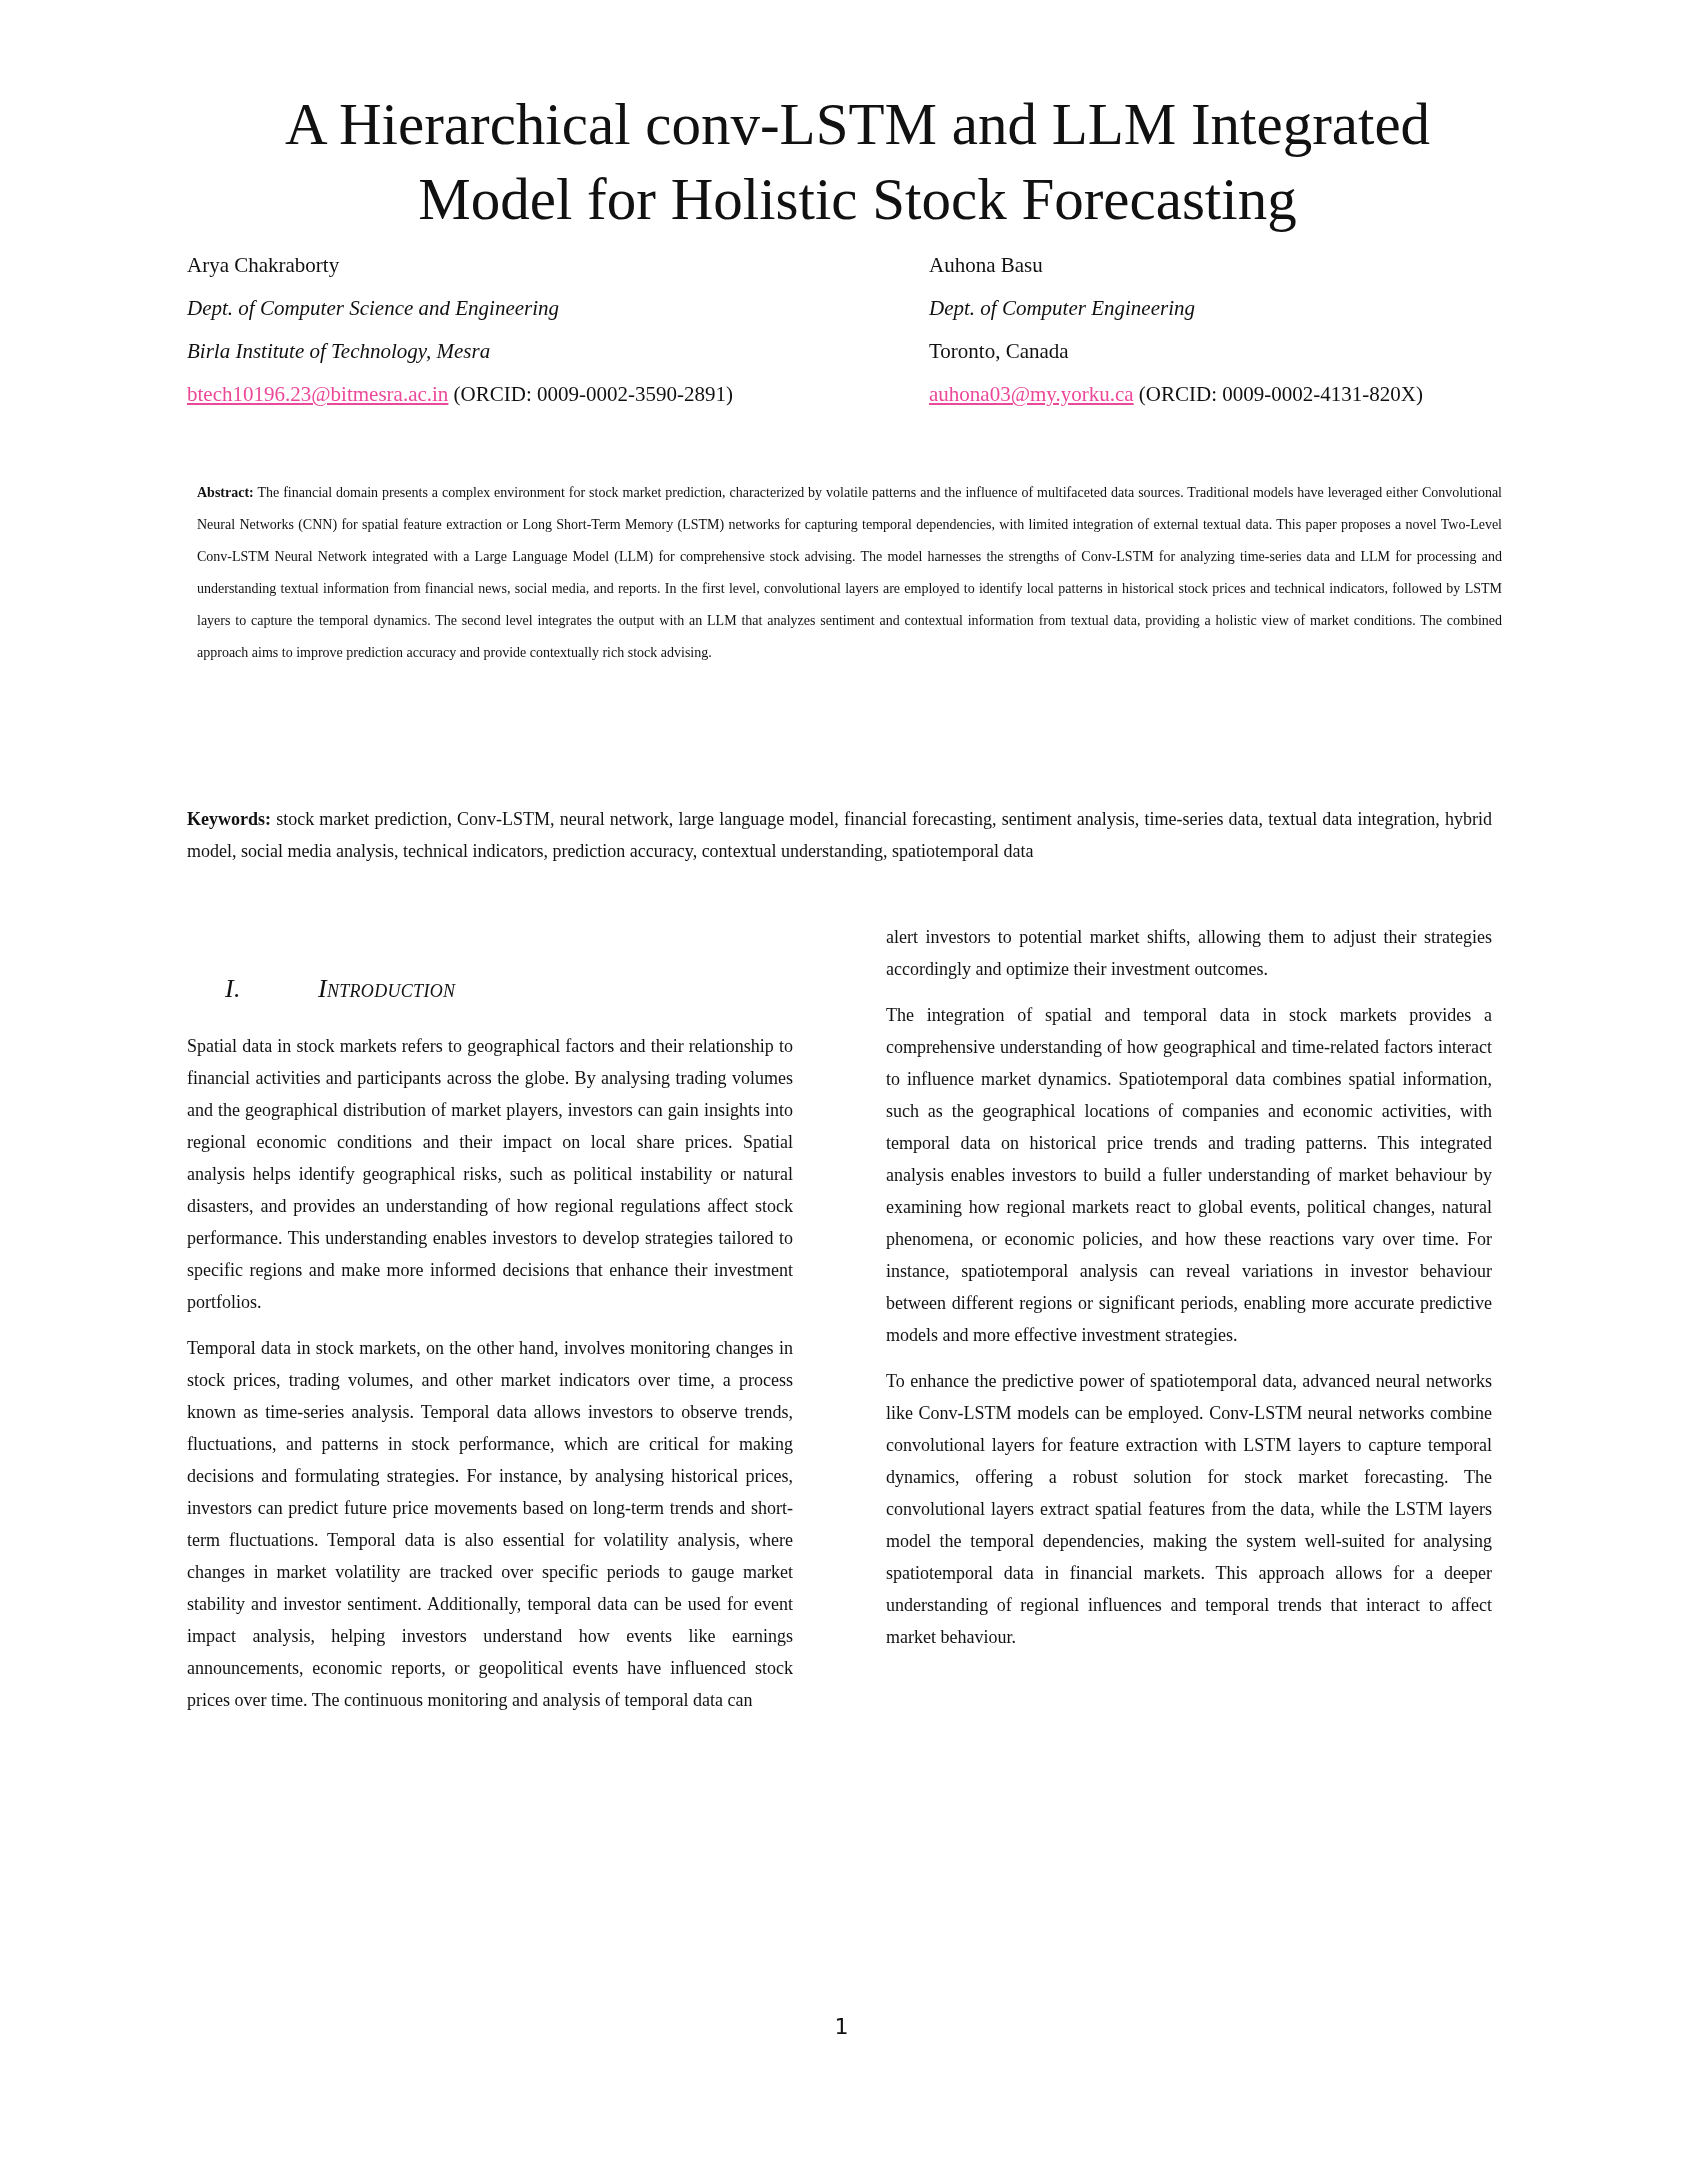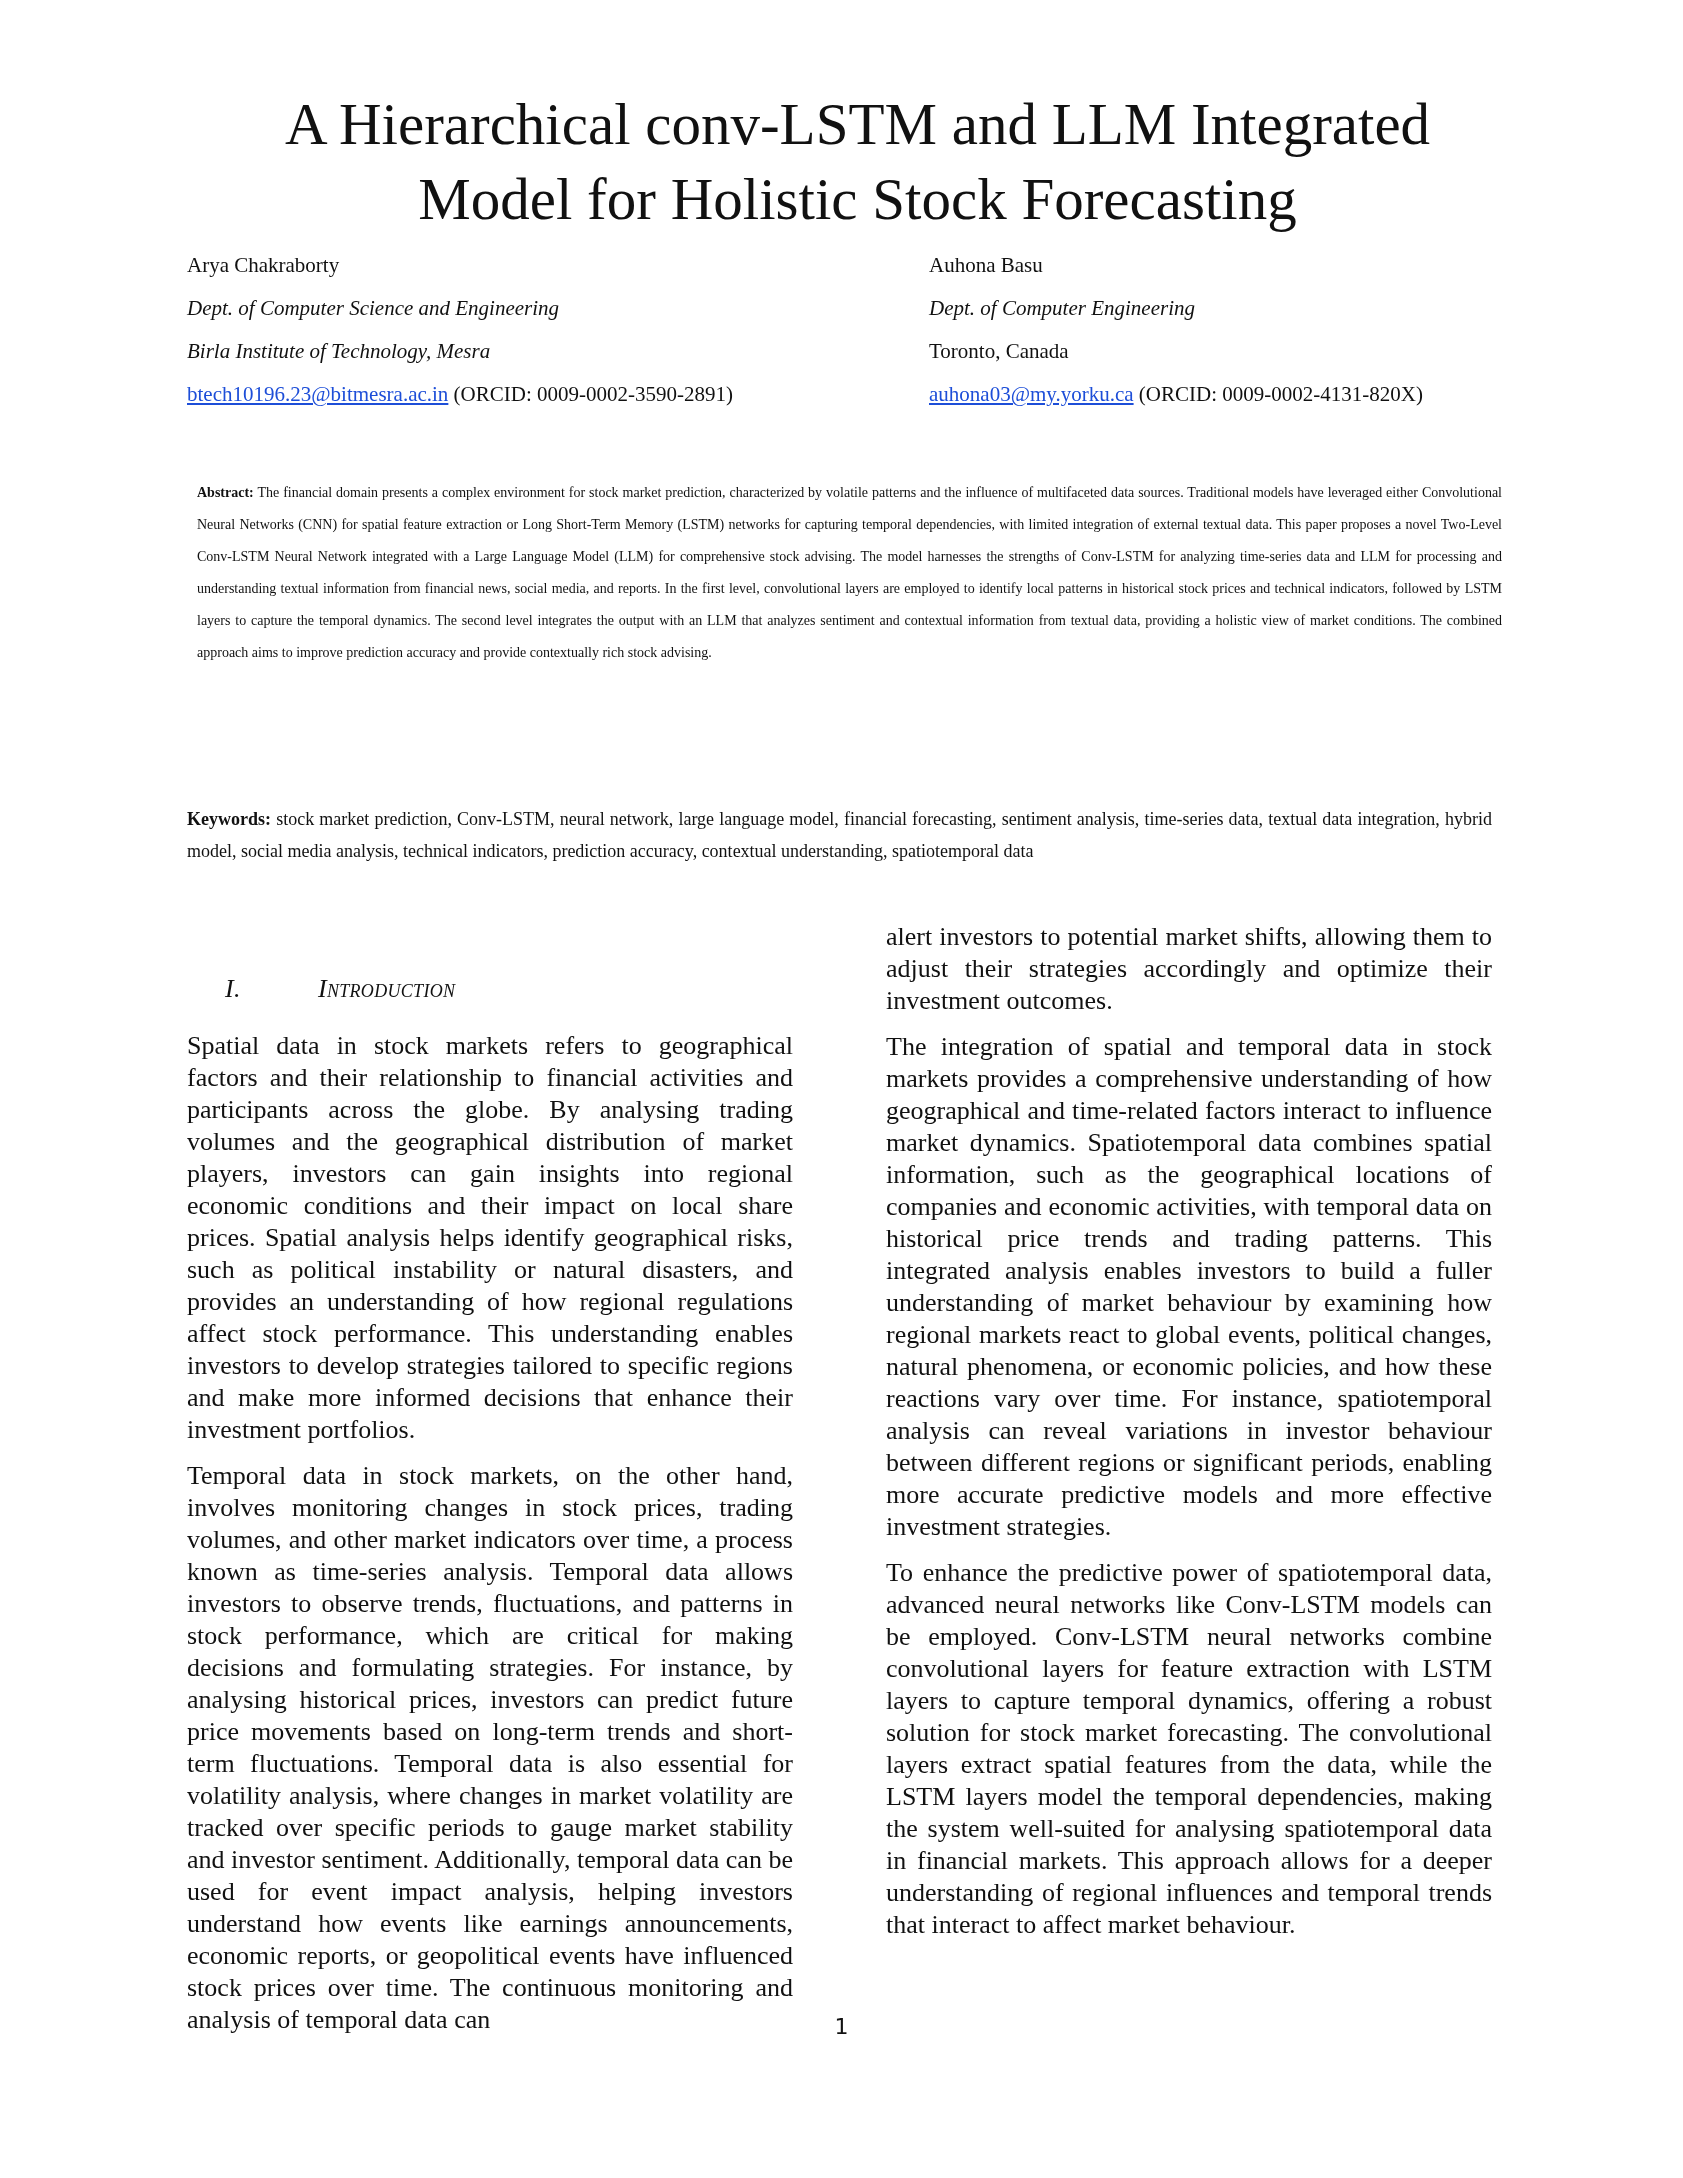--- a/index.html
+++ b/index.html
@@ -5,27 +5,27 @@
     html, body { margin: 0; padding: 0; background: #ffffff; }
     body { width: 1683px; height: 2178px; position: relative; overflow: hidden;
            font-family: "Liberation Serif", "DejaVu Serif", serif; color: #111; }
     .title { position: absolute; left: 0; top: 71px; width: 1683px; text-align: center;
              font-size: 59px; line-height: 75px; font-weight: normal; margin: 16px; color: #111; }
     .authors { position: absolute; top: 244px; left: 187px; width: 1305px; }
     .author { position: absolute; top: 0; font-size: 21px; line-height: 43px; white-space: nowrap; }
     .author.a1 { left: 0; }
     .author.a2 { left: 742px; }
     .author .it { font-style: italic; }
-    .author a { color: #1d4ed8; text-decoration: underline; }
+    .author a { color: #ec4899; text-decoration: underline; }
     .abstract { position: absolute; left: 181px; top: 461px; width: 1305px; font-size: 14px;
                 line-height: 32px; text-align: justify; margin: 16px; }
     .keywords { position: absolute; left: 187px; top: 803px; width: 1305px; font-size: 18px;
                 line-height: 32px; text-align: justify; margin: 0; }
     .bold { font-weight: bold; }
-    .col { position: absolute; width: 606px; font-size: 26px; line-height: 32px; text-align: justify; }
+    .col { position: absolute; width: 606px; font-size: 18px; line-height: 32px; text-align: justify; }
     .col p { margin: 0 0 14px 0; }
     .col.left { left: 187px; top: 1030px; }
     .col.right { left: 886px; top: 921px; }
     .section-heading { position: absolute; left: 225px; top: 974px; font-size: 26px; font-style: italic;
                        letter-spacing: 0.3px; }
     .section-heading .num { display: inline-block; width: 93px; }
     .section-heading .sc { font-variant: small-caps; }
     .page-number { position: absolute; left: 0; width: 1683px; top: 2014px; text-align: center;
                    font-family: "DejaVu Sans", sans-serif; font-size: 22px; }
   </style>

